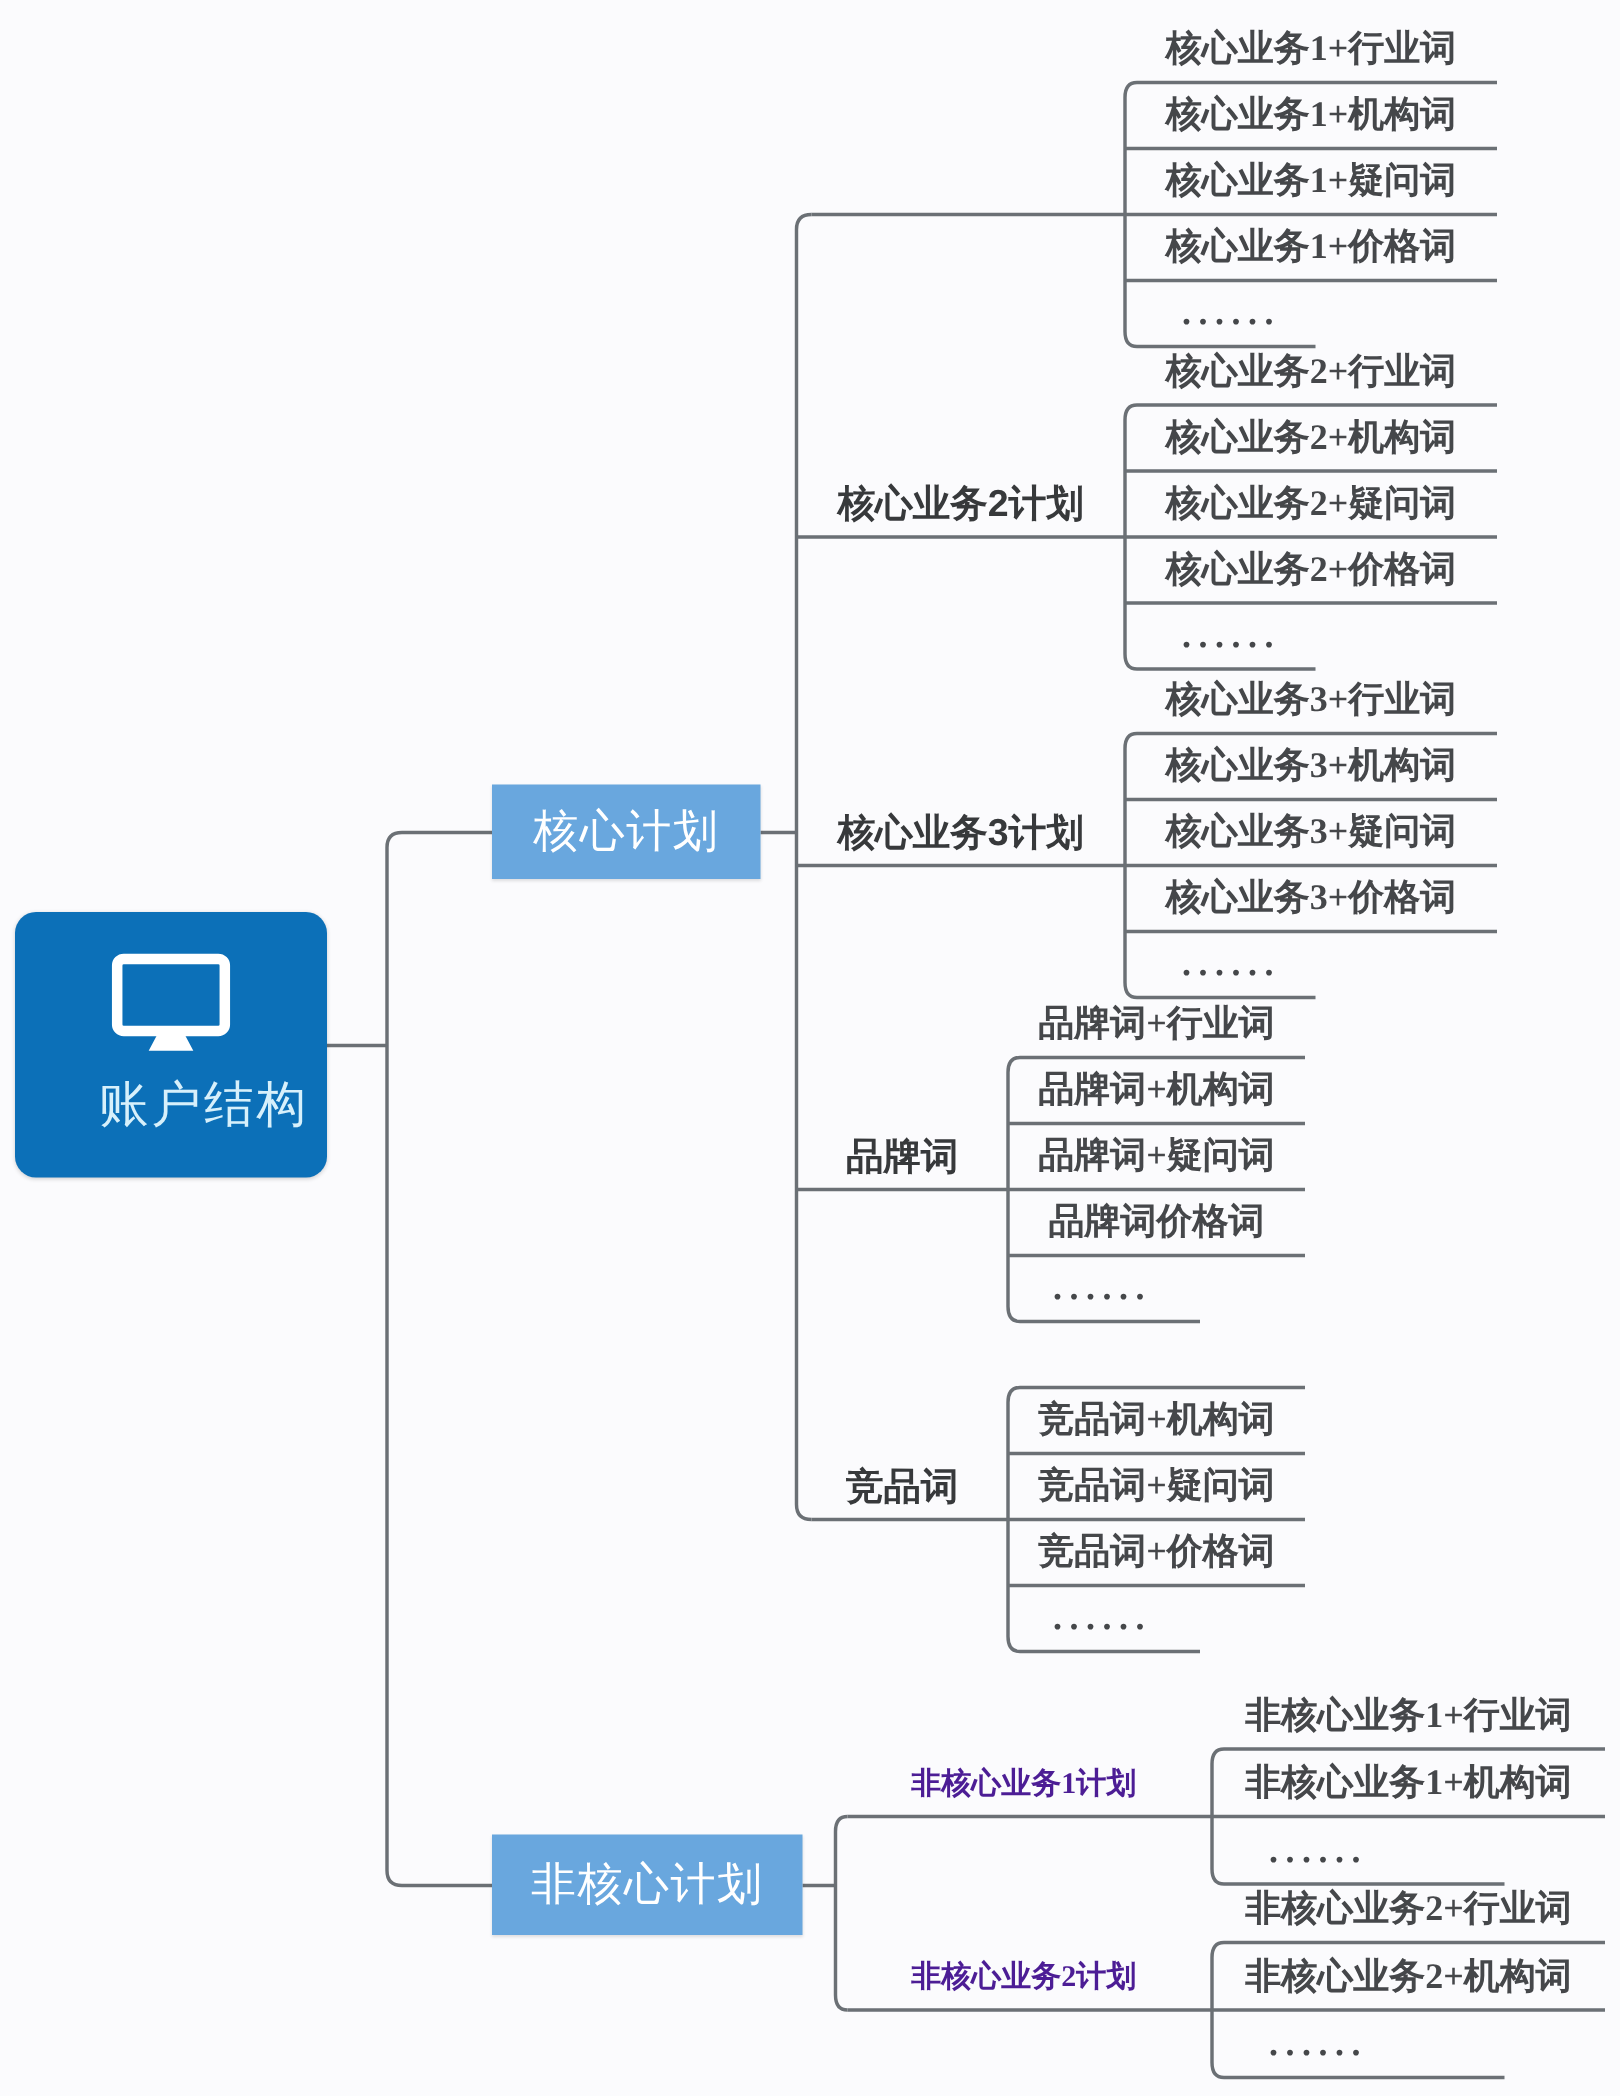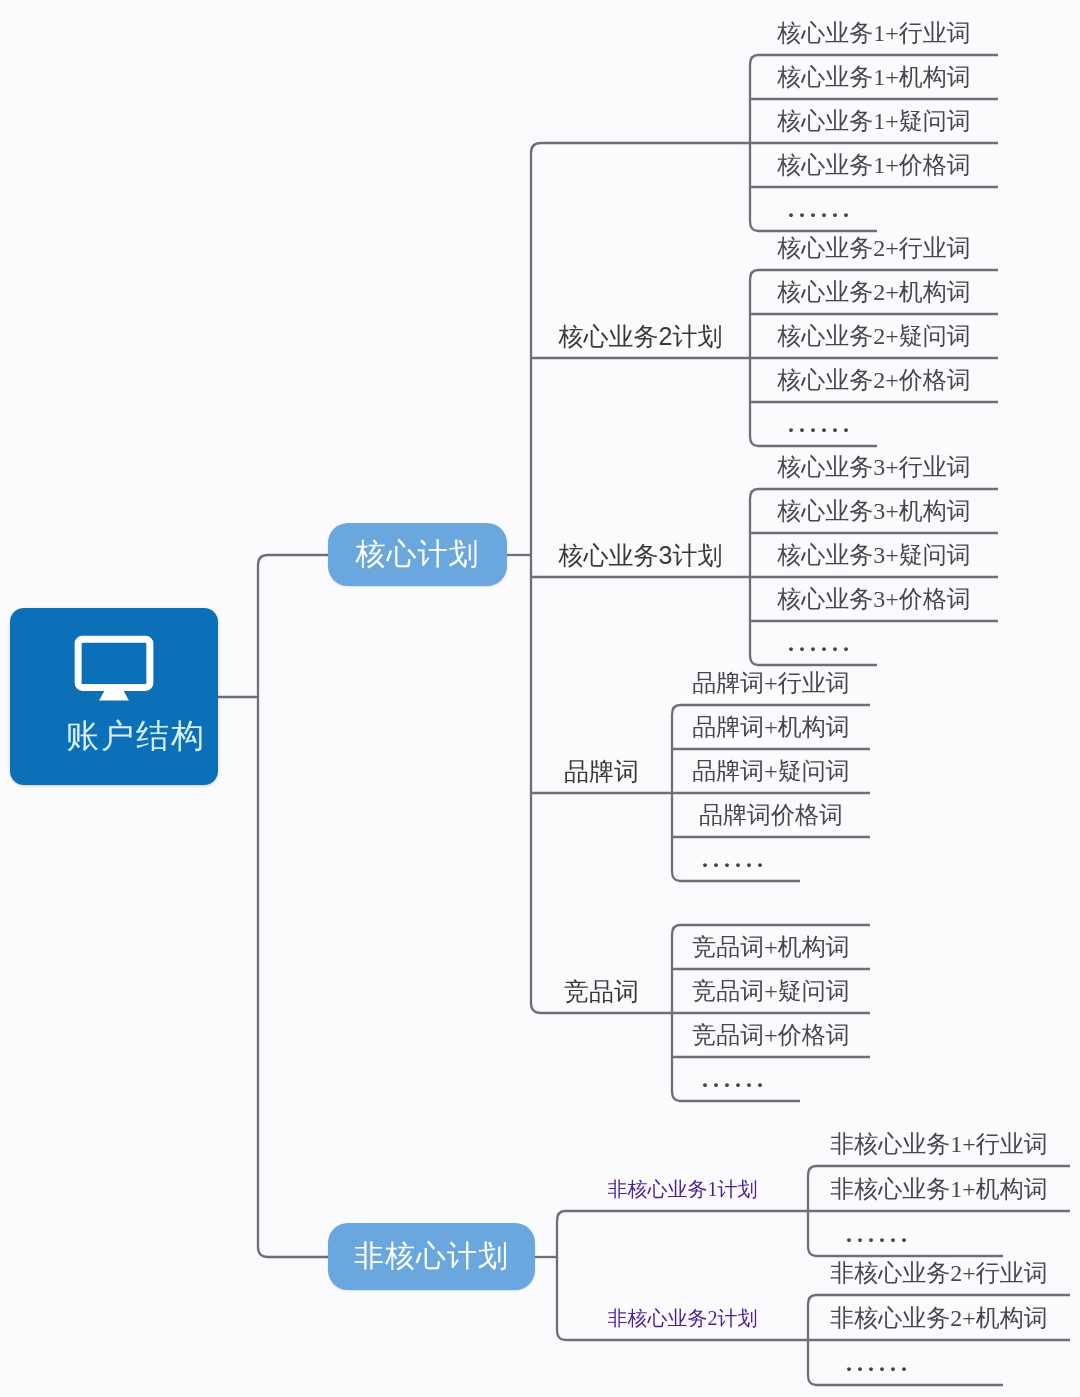--- a/index.html
+++ b/index.html
@@ -5,37 +5,37 @@
   html,body{margin:0;padding:0;background:#fbfbfd;}
   .canvas{
     position:relative;width:1080px;height:1397px;overflow:hidden;
     background:#fbfbfd;
     font-family:"Liberation Sans", sans-serif;
   }
   .connectors{position:absolute;left:0;top:0;}
   .connectors path{fill:none;stroke:#6b7075;stroke-width:2.3px;}
 
   .node-box{
-    position:absolute;border-radius:20px;background:#69a7de;
+    position:absolute;border-radius:0;background:#69a7de;
     display:flex;align-items:center;justify-content:center;
     color:#ffffff;font-size:30px;letter-spacing:1px;
     box-shadow:0 1px 2px rgba(0,0,0,0.12);
   }
   .root-box{
     position:absolute;left:10px;top:608px;width:208px;height:177px;
     border-radius:14px;background:#0c70b8;
     display:flex;flex-direction:column;align-items:center;justify-content:center;
     box-shadow:0 1px 3px rgba(0,0,0,0.18);
   }
   .root-box .icon{margin-bottom:10px;line-height:0;}
   .root-label{color:#d7f0fb;font-size:33px;letter-spacing:2px;margin-left:44px;}
 
   .lbl{
     position:absolute;height:36px;line-height:36px;text-align:center;
-    white-space:nowrap;overflow:visible;
+    white-space:nowrap;overflow:visible;font-weight:bold;
   }
   .gparent{font-size:25px;color:#37393b;}
   .gparent-serif{font-family:"Liberation Serif", serif;font-size:20px;color:#4c1d95;}
   .leaf{font-family:"Liberation Serif", serif;font-size:24px;color:#45474a;}
   .dots{text-align:left;letter-spacing:5px;font-weight:bold;}
 </style>
 </head>
 <body>
 
 <div class="canvas">

